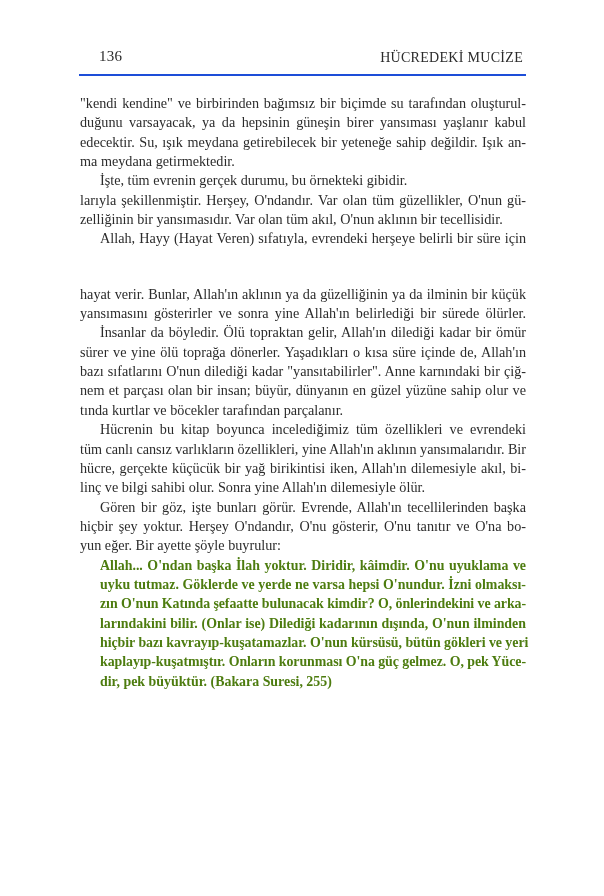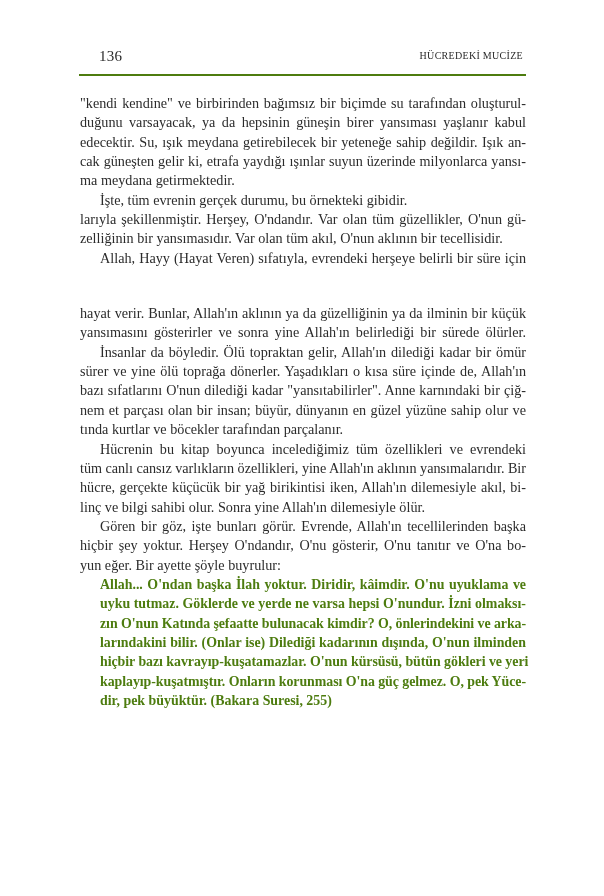--- a/index.html
+++ b/index.html
@@ -4,29 +4,29 @@
   <style>
     html, body { margin: 0; padding: 0; }
     body {
       width: 604px; height: 896px; background: #ffffff;
       position: relative; overflow: hidden;
       font-family: "Liberation Serif", "DejaVu Serif", serif;
       color: #2b2b2b;
     }
     .page-header {
       position: absolute; left: 79px; top: 48px; width: 447px; height: 26px;
-      border-bottom: 2px solid #4d7c0f;
+      border-bottom: 2px solid #1d4ed8;
     }
     .page-number {
       position: absolute; left: 20px; top: 0px;
       font-size: 15px; letter-spacing: 0.2px;
     }
     .running-title {
       position: absolute; right: 3px; top: 2px;
-      font-size: 10px; letter-spacing: 0.3px;
+      font-size: 14px; letter-spacing: 0.3px;
     }
     .body-text {
       position: absolute; left: 80px; top: 94px; width: 446px;
       font-size: 14.2px; line-height: 19.35px;
     }
     .line {
       display: block; text-align: justify; text-align-last: justify;
       white-space: nowrap; height: 19.35px; overflow: visible;
     }
     .line.last { text-align-last: left; }
@@ -41,21 +41,20 @@
   <span class="page-number">136</span>
   <span class="running-title">HÜCREDEKİ MUCİZE</span>
 </div>
 
 <div class="body-text">
 
   <div>
     <span class="line" style="white-space: nowrap;">"kendi kendine" ve birbirinden bağımsız bir biçimde su tarafından oluşturul-</span>
     <span class="line" style="white-space: nowrap;">duğunu varsayacak, ya da hepsinin güneşin birer yansıması yaşlanır kabul</span>
     <span class="line" style="white-space: nowrap;">edecektir. Su, ışık meydana getirebilecek bir yeteneğe sahip değildir. Işık an-</span>
-    <span class="line" style="white-space: nowrap;">cak güneşten gelir ki, etrafa yaydığı ışınlar suyun üzerinde milyonlarca yansı-</span>
     <span class="line last" style="white-space: nowrap;">ma meydana getirmektedir.</span>
   </div>
 
   <div>
     <span class="line indent last" style="white-space: nowrap;">İşte, tüm evrenin gerçek durumu, bu örnekteki gibidir.</span>
   </div>
 
   <div>
     <span class="line" style="white-space: nowrap;">larıyla şekillenmiştir. Herşey, O'ndandır. Var olan tüm güzellikler, O'nun gü-</span>
     <span class="line last" style="white-space: nowrap;">zelliğinin bir yansımasıdır. Var olan tüm akıl, O'nun aklının bir tecellisidir.</span>

